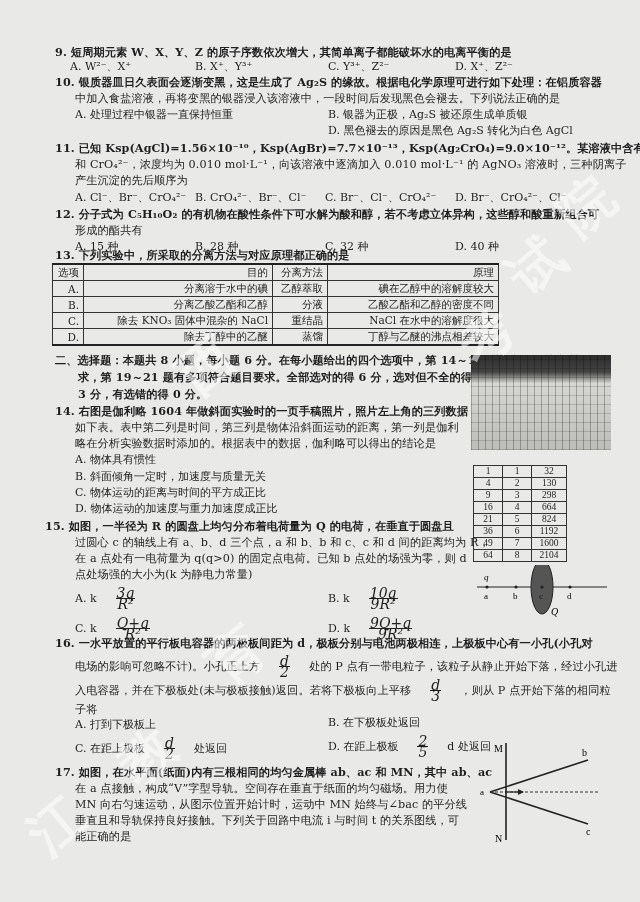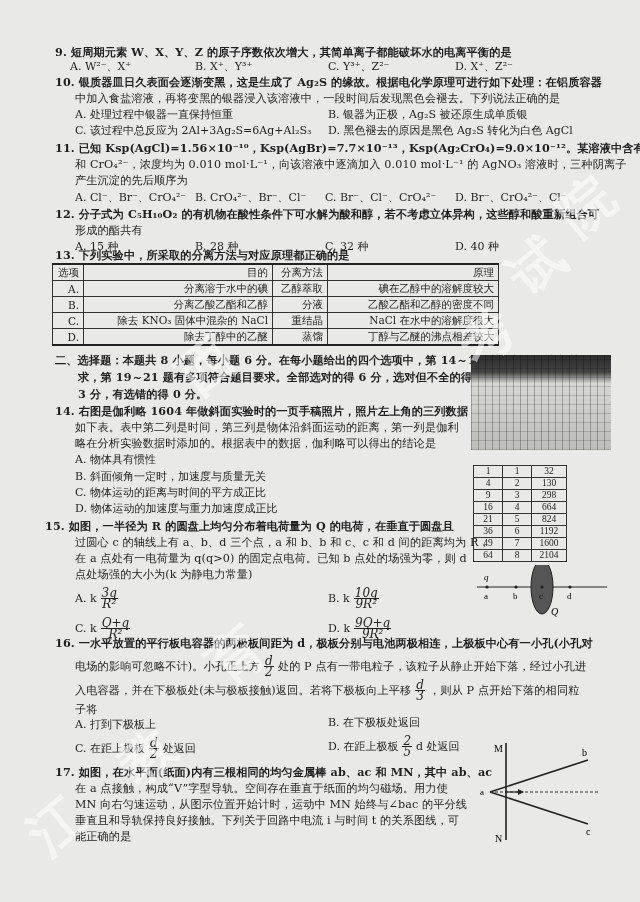--- a/index.html
+++ b/index.html
@@ -7,21 +7,21 @@
     width:640px; height:902px; overflow:hidden;
     background:#e9e9e7;
     font-family:"DejaVu Serif", "Liberation Serif", serif;
     color:#1f1f1f;
     position:relative;
   }
   .page { position:absolute; left:0; top:0; width:640px; height:902px; }
   .ln { position:absolute; font-size:11.2px; line-height:14px; white-space:nowrap; letter-spacing:0.1px; }
   .q { font-weight:bold; }
   .opt { position:absolute; font-size:11px; line-height:14px; white-space:nowrap; }
-  .frac { display:inline-block; vertical-align:middle; text-align:center; font-size:12px; line-height:10px; margin:0 4px; }
+  .frac { display:inline-block; vertical-align:middle; text-align:center; font-size:14px; line-height:10px; margin:0 19px; }
   .frac .num { display:block; border-bottom:1px solid #222; padding:0 1px; font-style:italic; }
   .frac .den { display:block; font-style:italic; }
   table.t13 { position:absolute; left:52px; top:263px; border-collapse:collapse; font-size:10.5px; }
   table.t13 td { border:1px solid #333; height:15px; padding:0 4px; text-align:right; white-space:nowrap; }
   table.t13 tr:first-child td { border-top:2px solid #222; }
   table.t13 tr:last-child td { border-bottom:2px solid #222; }
   table.tg { position:absolute; left:473px; top:465px; border-collapse:collapse; font-size:9.5px; }
   table.tg td { border:1px solid #333; height:11px; line-height:11px; text-align:center; padding:0; font-family:"Liberation Serif", serif; }
   .photo { position:absolute; left:471px; top:355px; width:140px; height:95px;
            background:linear-gradient(180deg,#2b2b2b 0%,#444 18%,#d6d6d2 30%,#bcbcb8 100%); }
@@ -39,21 +39,20 @@
   <div class="ln q" style="left:55px;top:45px;">9. 短周期元素 W、X、Y、Z 的原子序数依次增大，其简单离子都能破坏水的电离平衡的是</div>
   <div class="opt" style="left:70px;top:60px;">A. W²⁻、X⁺</div>
   <div class="opt" style="left:195px;top:60px;">B. X⁺、Y³⁺</div>
   <div class="opt" style="left:328px;top:60px;">C. Y³⁺、Z²⁻</div>
   <div class="opt" style="left:455px;top:60px;">D. X⁺、Z²⁻</div>
 
   <div class="ln q" style="left:55px;top:75px;">10. 银质器皿日久表面会逐渐变黑，这是生成了 Ag₂S 的缘故。根据电化学原理可进行如下处理：在铝质容器</div>
   <div class="ln" style="left:75px;top:92px;">中加入食盐溶液，再将变黑的银器浸入该溶液中，一段时间后发现黑色会褪去。下列说法正确的是</div>
   <div class="opt" style="left:75px;top:108px;">A. 处理过程中银器一直保持恒重</div>
   <div class="opt" style="left:328px;top:108px;">B. 银器为正极，Ag₂S 被还原生成单质银</div>
-  <div class="opt" style="left:75px;top:124px;">C. 该过程中总反应为 2Al+3Ag₂S=6Ag+Al₂S₃</div>
   <div class="opt" style="left:328px;top:124px;">D. 黑色褪去的原因是黑色 Ag₂S 转化为白色 AgCl</div>
 
   <div class="ln q" style="left:55px;top:141px;">11. 已知 Ksp(AgCl)=1.56×10⁻¹⁰，Ksp(AgBr)=7.7×10⁻¹³，Ksp(Ag₂CrO₄)=9.0×10⁻¹²。某溶液中含有 Cl⁻、Br⁻</div>
   <div class="ln" style="left:75px;top:158px;">和 CrO₄²⁻，浓度均为 0.010 mol·L⁻¹，向该溶液中逐滴加入 0.010 mol·L⁻¹ 的 AgNO₃ 溶液时，三种阴离子</div>
   <div class="ln" style="left:75px;top:174px;">产生沉淀的先后顺序为</div>
   <div class="opt" style="left:75px;top:191px;">A. Cl⁻、Br⁻、CrO₄²⁻</div>
   <div class="opt" style="left:195px;top:191px;">B. CrO₄²⁻、Br⁻、Cl⁻</div>
   <div class="opt" style="left:325px;top:191px;">C. Br⁻、Cl⁻、CrO₄²⁻</div>
   <div class="opt" style="left:455px;top:191px;">D. Br⁻、CrO₄²⁻、Cl⁻</div>
 

